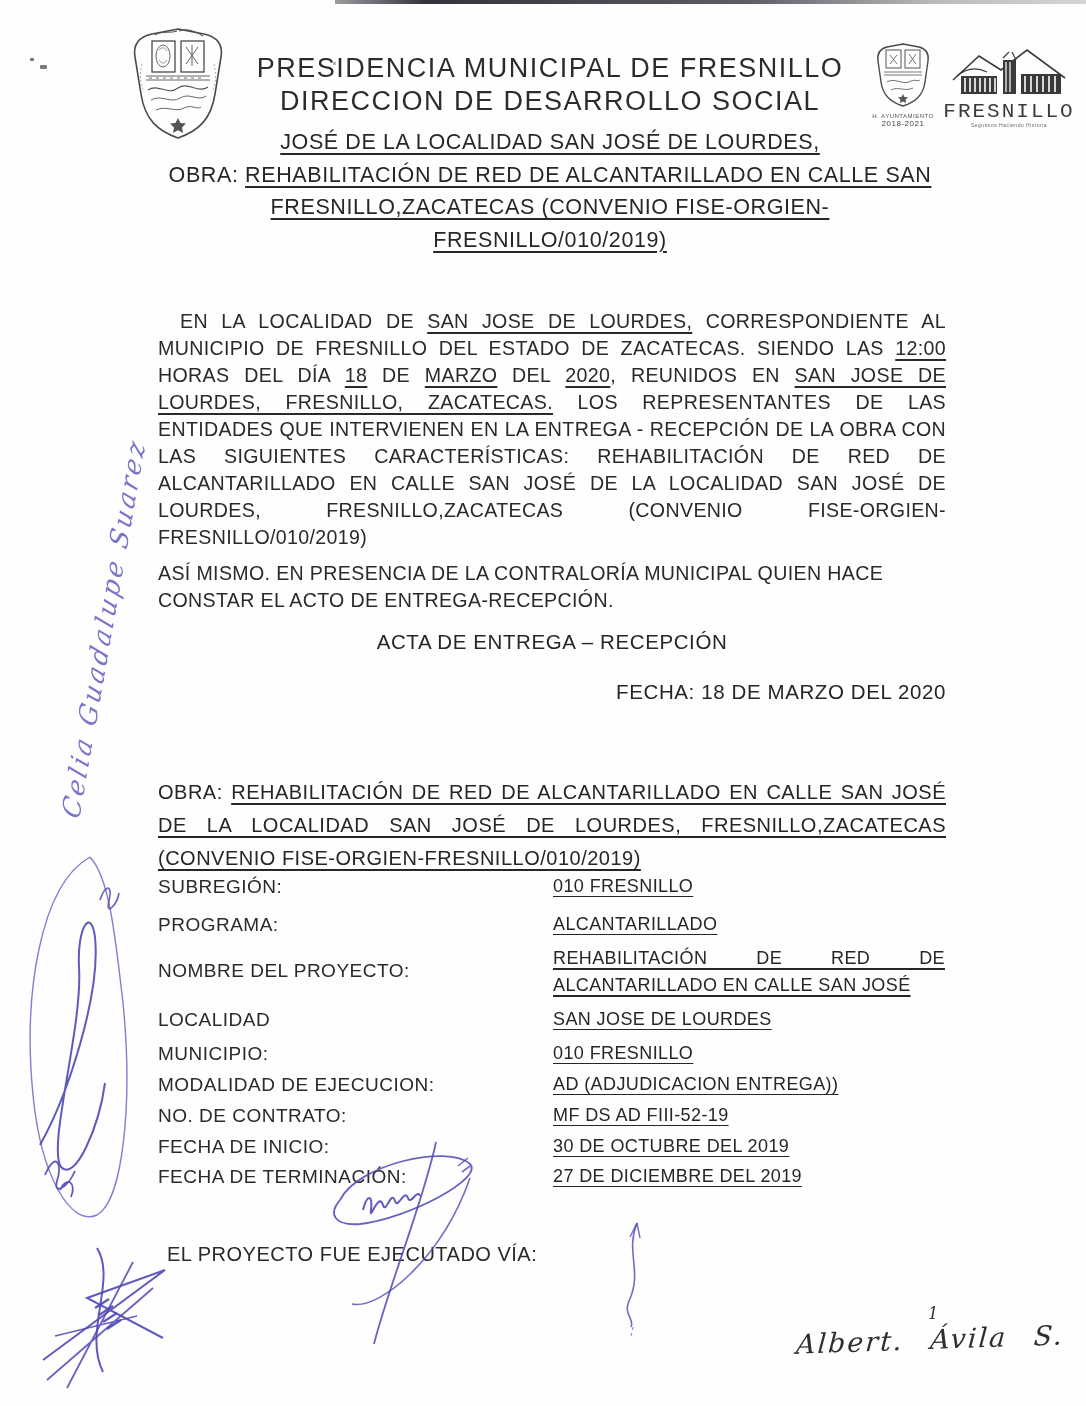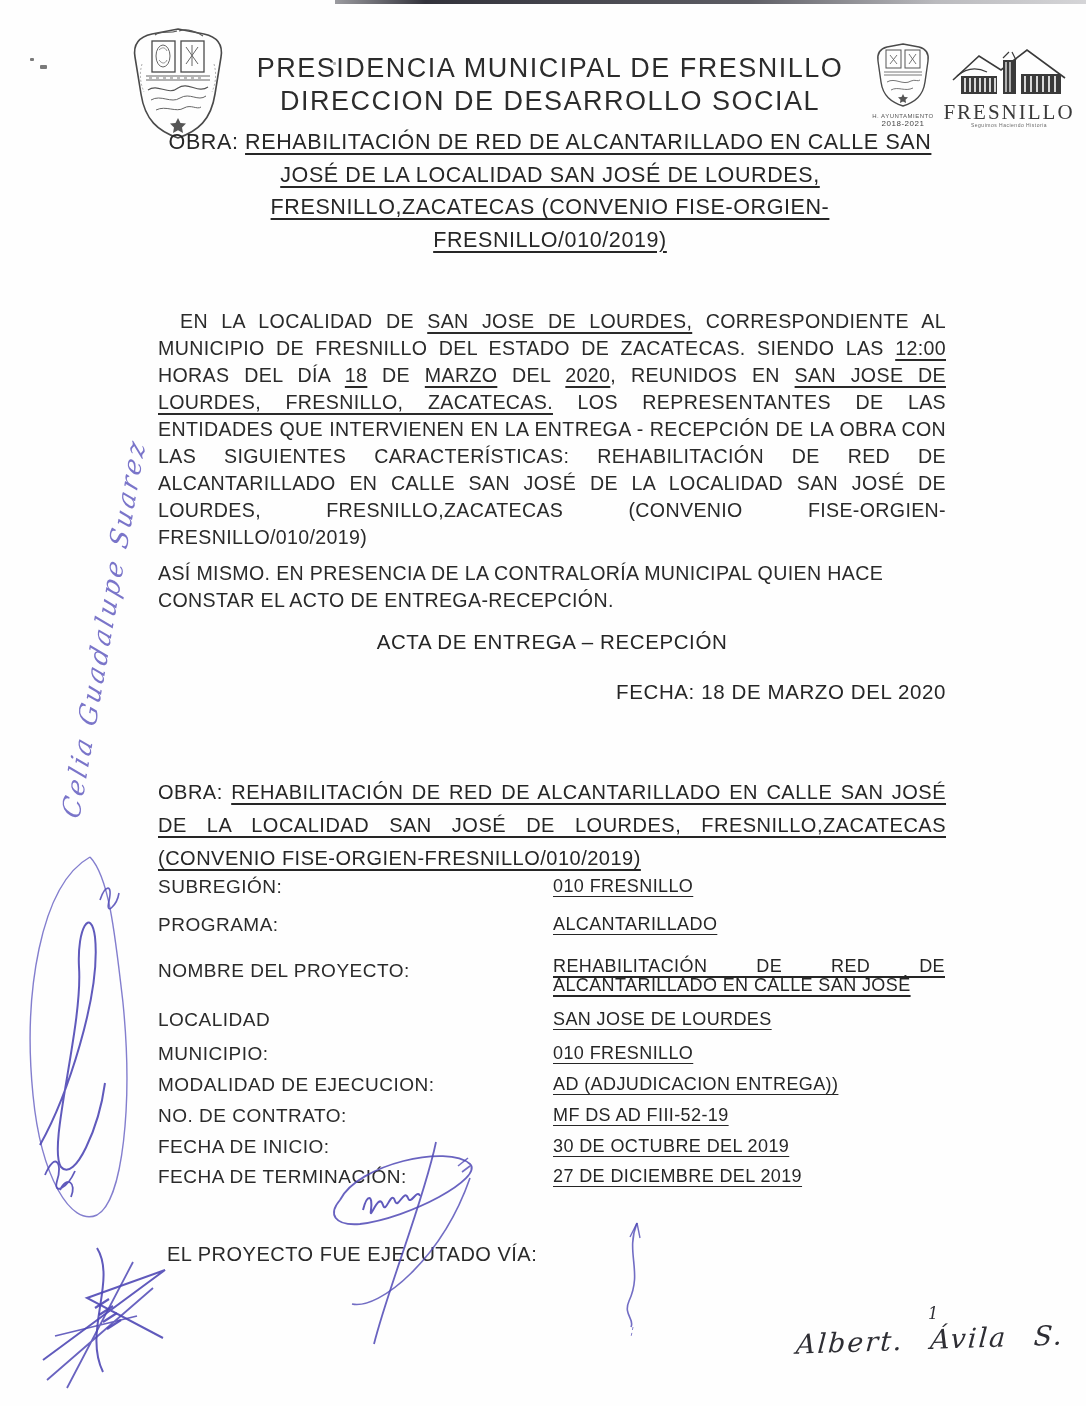--- a/index.html
+++ b/index.html
@@ -17,21 +17,21 @@
     background:linear-gradient(90deg,rgba(35,35,45,.45),rgba(15,15,25,.85) 12%,rgba(25,25,35,.7) 55%,rgba(60,60,70,.35) 80%,rgba(90,90,100,.25));}
   .speck{position:absolute;background:#7a7a7a;border-radius:1px;}
   
   .crest-left{position:absolute;left:128px;top:24px;width:100px;height:118px;}
   .title-block{position:absolute;left:130px;top:52px;width:840px;text-align:center;}
   .title-line{font-size:27px;letter-spacing:1.5px;color:#2c2c2c;line-height:33px;white-space:nowrap;}
   .logo-shield{position:absolute;left:864px;top:42px;width:78px;height:96px;text-align:center;}
   .logo-shield .cap1{font-size:6px;color:#555;letter-spacing:.5px;margin-top:1px;}
   .logo-shield .cap2{font-size:8px;color:#444;letter-spacing:.5px;}
   .logo-fresnillo{position:absolute;left:940px;top:46px;width:138px;height:84px;text-align:center;}
-  .logo-fresnillo .word{font-family:Liberation Serif, serif;font-size:21px;letter-spacing:2px;color:#3a3a3a;line-height:20px;}
+  .logo-fresnillo .word{font-family:Liberation Mono, monospace;font-size:21px;letter-spacing:2px;color:#3a3a3a;line-height:20px;}
   .logo-fresnillo .tag{font-size:5px;color:#6a6a6a;letter-spacing:.5px;}
   
   .obra-heading{position:absolute;left:120px;top:126px;width:860px;text-align:center;}
   .obra-heading .hl{font-size:21.5px;letter-spacing:.6px;line-height:32.5px;color:#272727;white-space:nowrap;}
   .u{text-decoration:underline;text-underline-offset:4px;text-decoration-thickness:1.6px;}
   
   .para1{position:absolute;left:158px;top:308px;width:788px;font-size:19.6px;line-height:27px;
     text-align:justify;letter-spacing:.35px;text-indent:22px;color:#2a2a2a;}
   .para2{position:absolute;left:158px;top:560px;width:788px;font-size:19.6px;line-height:27px;
     letter-spacing:.35px;color:#2a2a2a;}
@@ -118,22 +118,22 @@
       <path d="M57 16 v30 M61 16 v30" stroke="#fefefe" stroke-width="1.2"></path>
       <rect x="72" y="28" width="40" height="20" fill="#3a3a3a"></rect>
       <path d="M76 30 v16 M82 30 v16 M88 30 v16 M94 30 v16 M100 30 v16 M106 30 v16" stroke="#fefefe" stroke-width="1.6"></path>
       <path d="M54 12 l6 -6 M67 14 l-4 -8" stroke="#3a3a3a" stroke-width="1.2"></path>
     </svg>
     <div class="word">FRESNILLO</div>
     <div class="tag">Seguimos Haciendo Historia</div>
   </div>
 
   <div class="obra-heading">
+    <div class="hl"><span class="u">JOSÉ DE LA LOCALIDAD SAN JOSÉ DE LOURDES,</span></div>
     <div class="hl"><span>OBRA: </span><span class="u">REHABILITACIÓN DE RED DE ALCANTARILLADO EN CALLE SAN</span></div>
-    <div class="hl"><span class="u">JOSÉ DE LA LOCALIDAD SAN JOSÉ DE LOURDES,</span></div>
     <div class="hl"><span class="u">FRESNILLO,ZACATECAS (CONVENIO FISE-ORGIEN-</span></div>
     <div class="hl"><span class="u">FRESNILLO/010/2019)</span></div>
   </div>
 
   <div class="para1"><span>EN LA LOCALIDAD DE </span><span class="u">SAN JOSE DE LOURDES,</span><span> CORRESPONDIENTE AL MUNICIPIO DE FRESNILLO DEL ESTADO DE ZACATECAS. SIENDO LAS </span><span class="u">12:00</span><span> HORAS DEL DÍA </span><span class="u">18</span><span> DE </span><span class="u">MARZO</span><span> DEL </span><span class="u">2020</span><span>, REUNIDOS EN </span><span class="u">SAN JOSE DE LOURDES, FRESNILLO, ZACATECAS.</span><span> LOS REPRESENTANTES DE LAS ENTIDADES QUE INTERVIENEN EN LA ENTREGA - RECEPCIÓN DE LA OBRA CON LAS SIGUIENTES CARACTERÍSTICAS: REHABILITACIÓN DE RED DE ALCANTARILLADO EN CALLE SAN JOSÉ DE LA LOCALIDAD SAN JOSÉ DE LOURDES, FRESNILLO,ZACATECAS (CONVENIO FISE-ORGIEN-FRESNILLO/010/2019)</span></div>
 
   <div class="para2">ASÍ MISMO. EN PRESENCIA DE LA CONTRALORÍA MUNICIPAL QUIEN HACE CONSTAR EL ACTO DE ENTREGA-RECEPCIÓN.</div>
 
   <div class="acta-title">ACTA DE ENTREGA – RECEPCIÓN</div>
   <div class="fecha-line">FECHA: 18 DE MARZO DEL 2020</div>
@@ -145,21 +145,21 @@
       <span class="flabel">SUBREGIÓN:</span>
       <span class="fvalue"><span class="u">010 FRESNILLO</span></span>
     </div>
     <div class="frow" style="top:38px;">
       <span class="flabel">PROGRAMA:</span>
       <span class="fvalue"><span class="u">ALCANTARILLADO</span></span>
     </div>
     <div class="frow" style="top:84px;">
       <span class="flabel">NOMBRE DEL PROYECTO:</span>
     </div>
-    <div class="frow" style="top:80px;left:395px;">
+    <div class="frow" style="top:72px;left:395px;">
       <div class="vline vjust u">REHABILITACIÓN DE RED DE</div>
     </div>
     <div class="frow" style="top:99px;left:395px;">
       <span class="vline u">ALCANTARILLADO EN CALLE SAN JOSÉ</span>
     </div>
     <div class="frow" style="top:133px;">
       <span class="flabel">LOCALIDAD</span>
       <span class="fvalue"><span class="u">SAN JOSE DE LOURDES</span></span>
     </div>
     <div class="frow" style="top:167px;">

